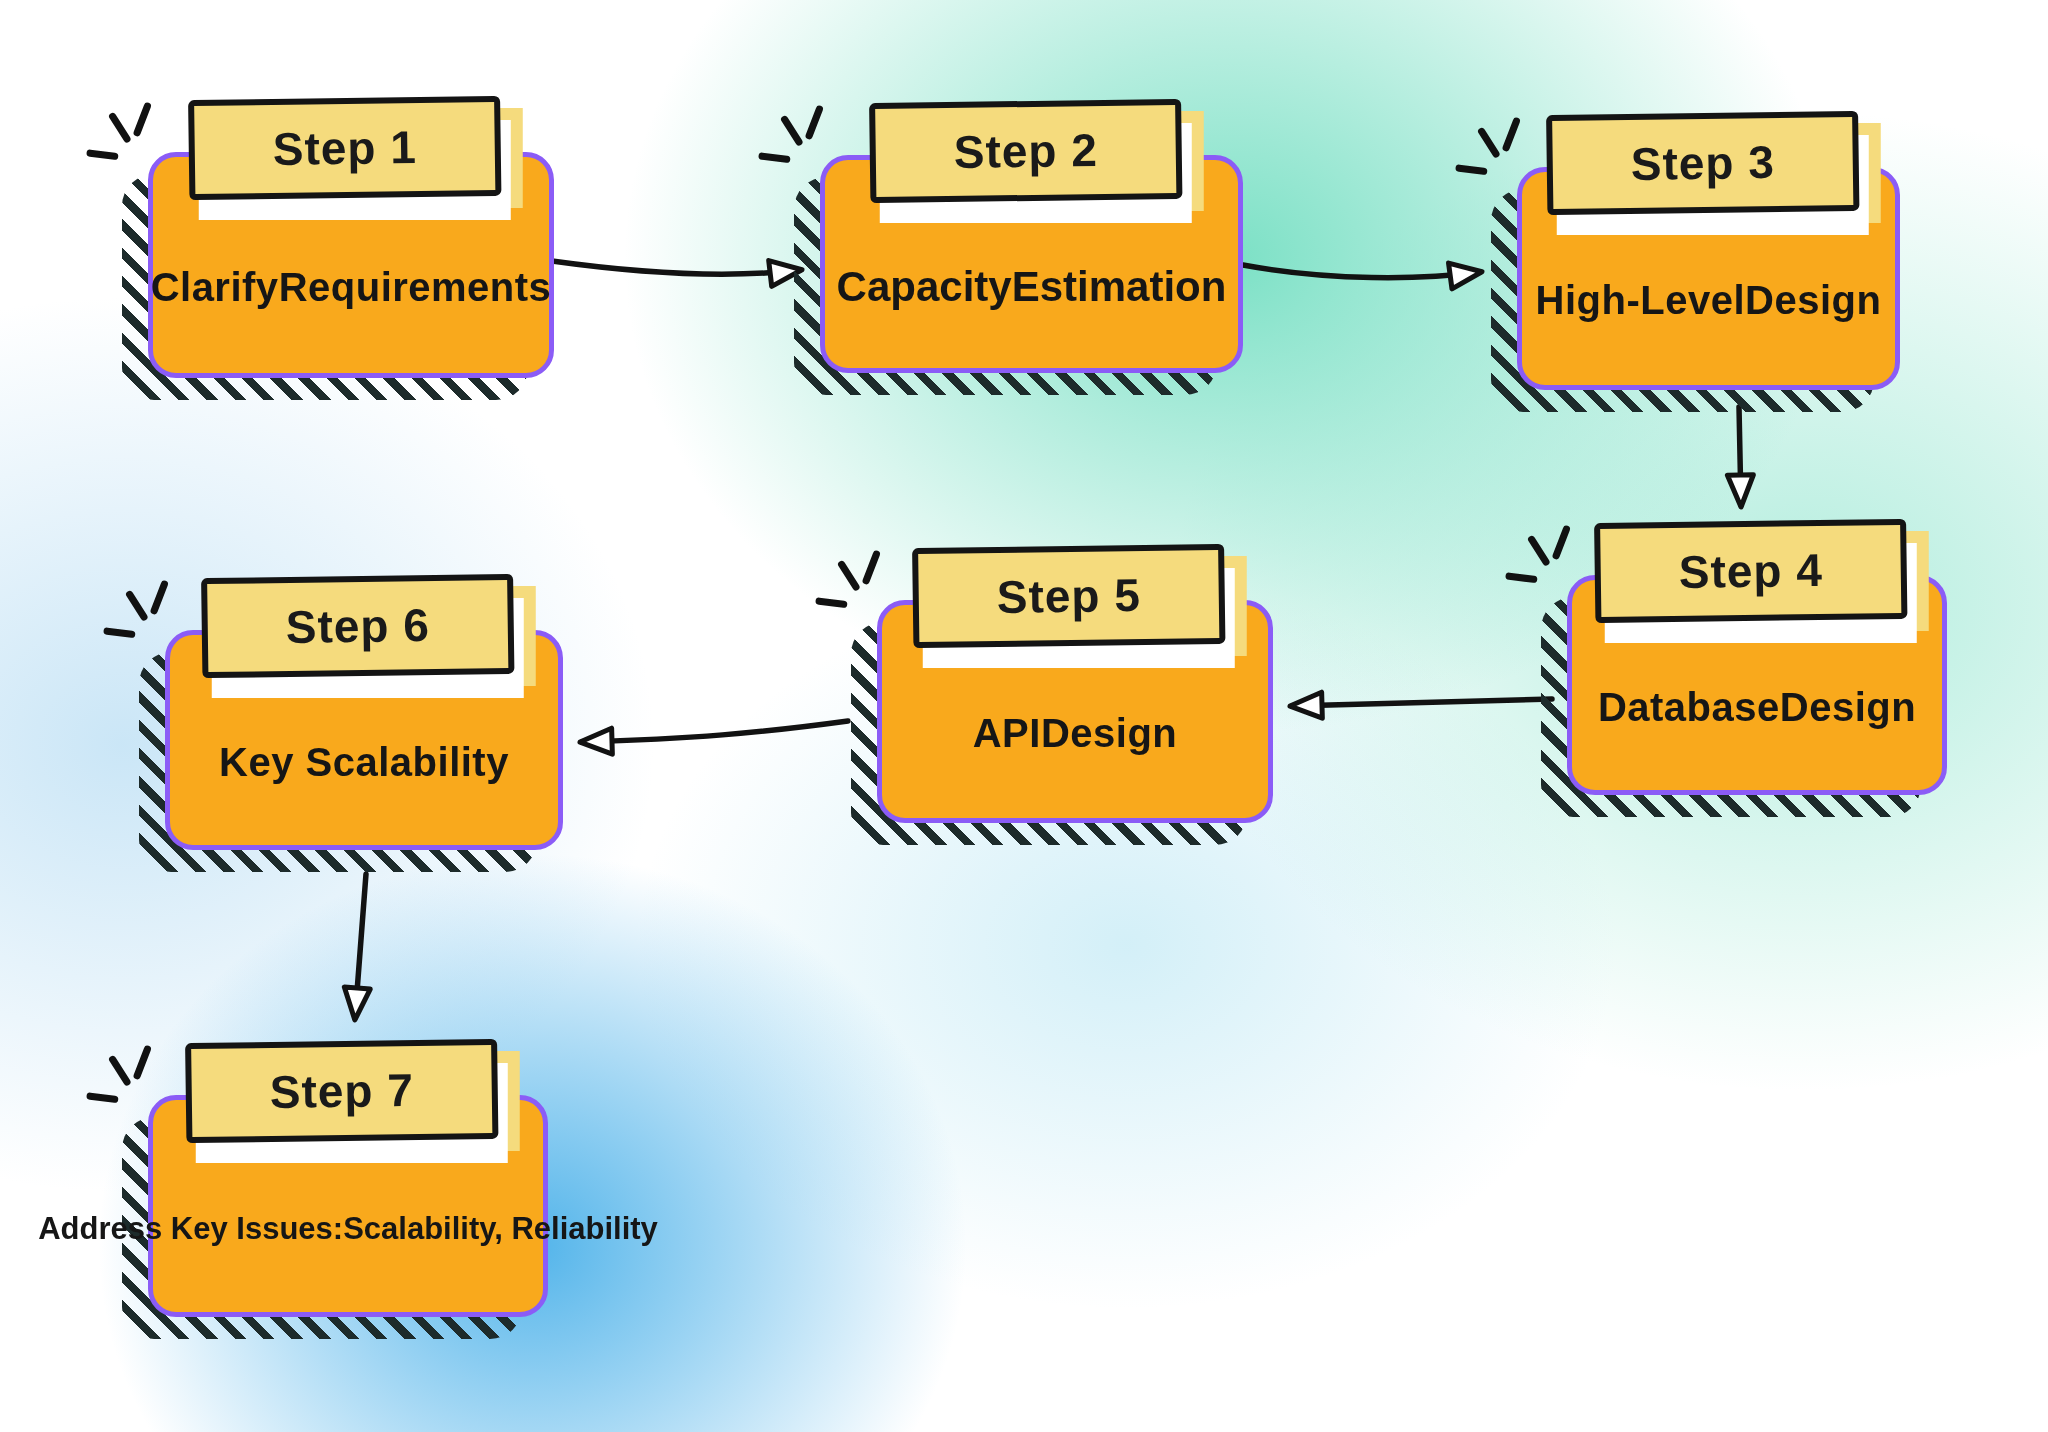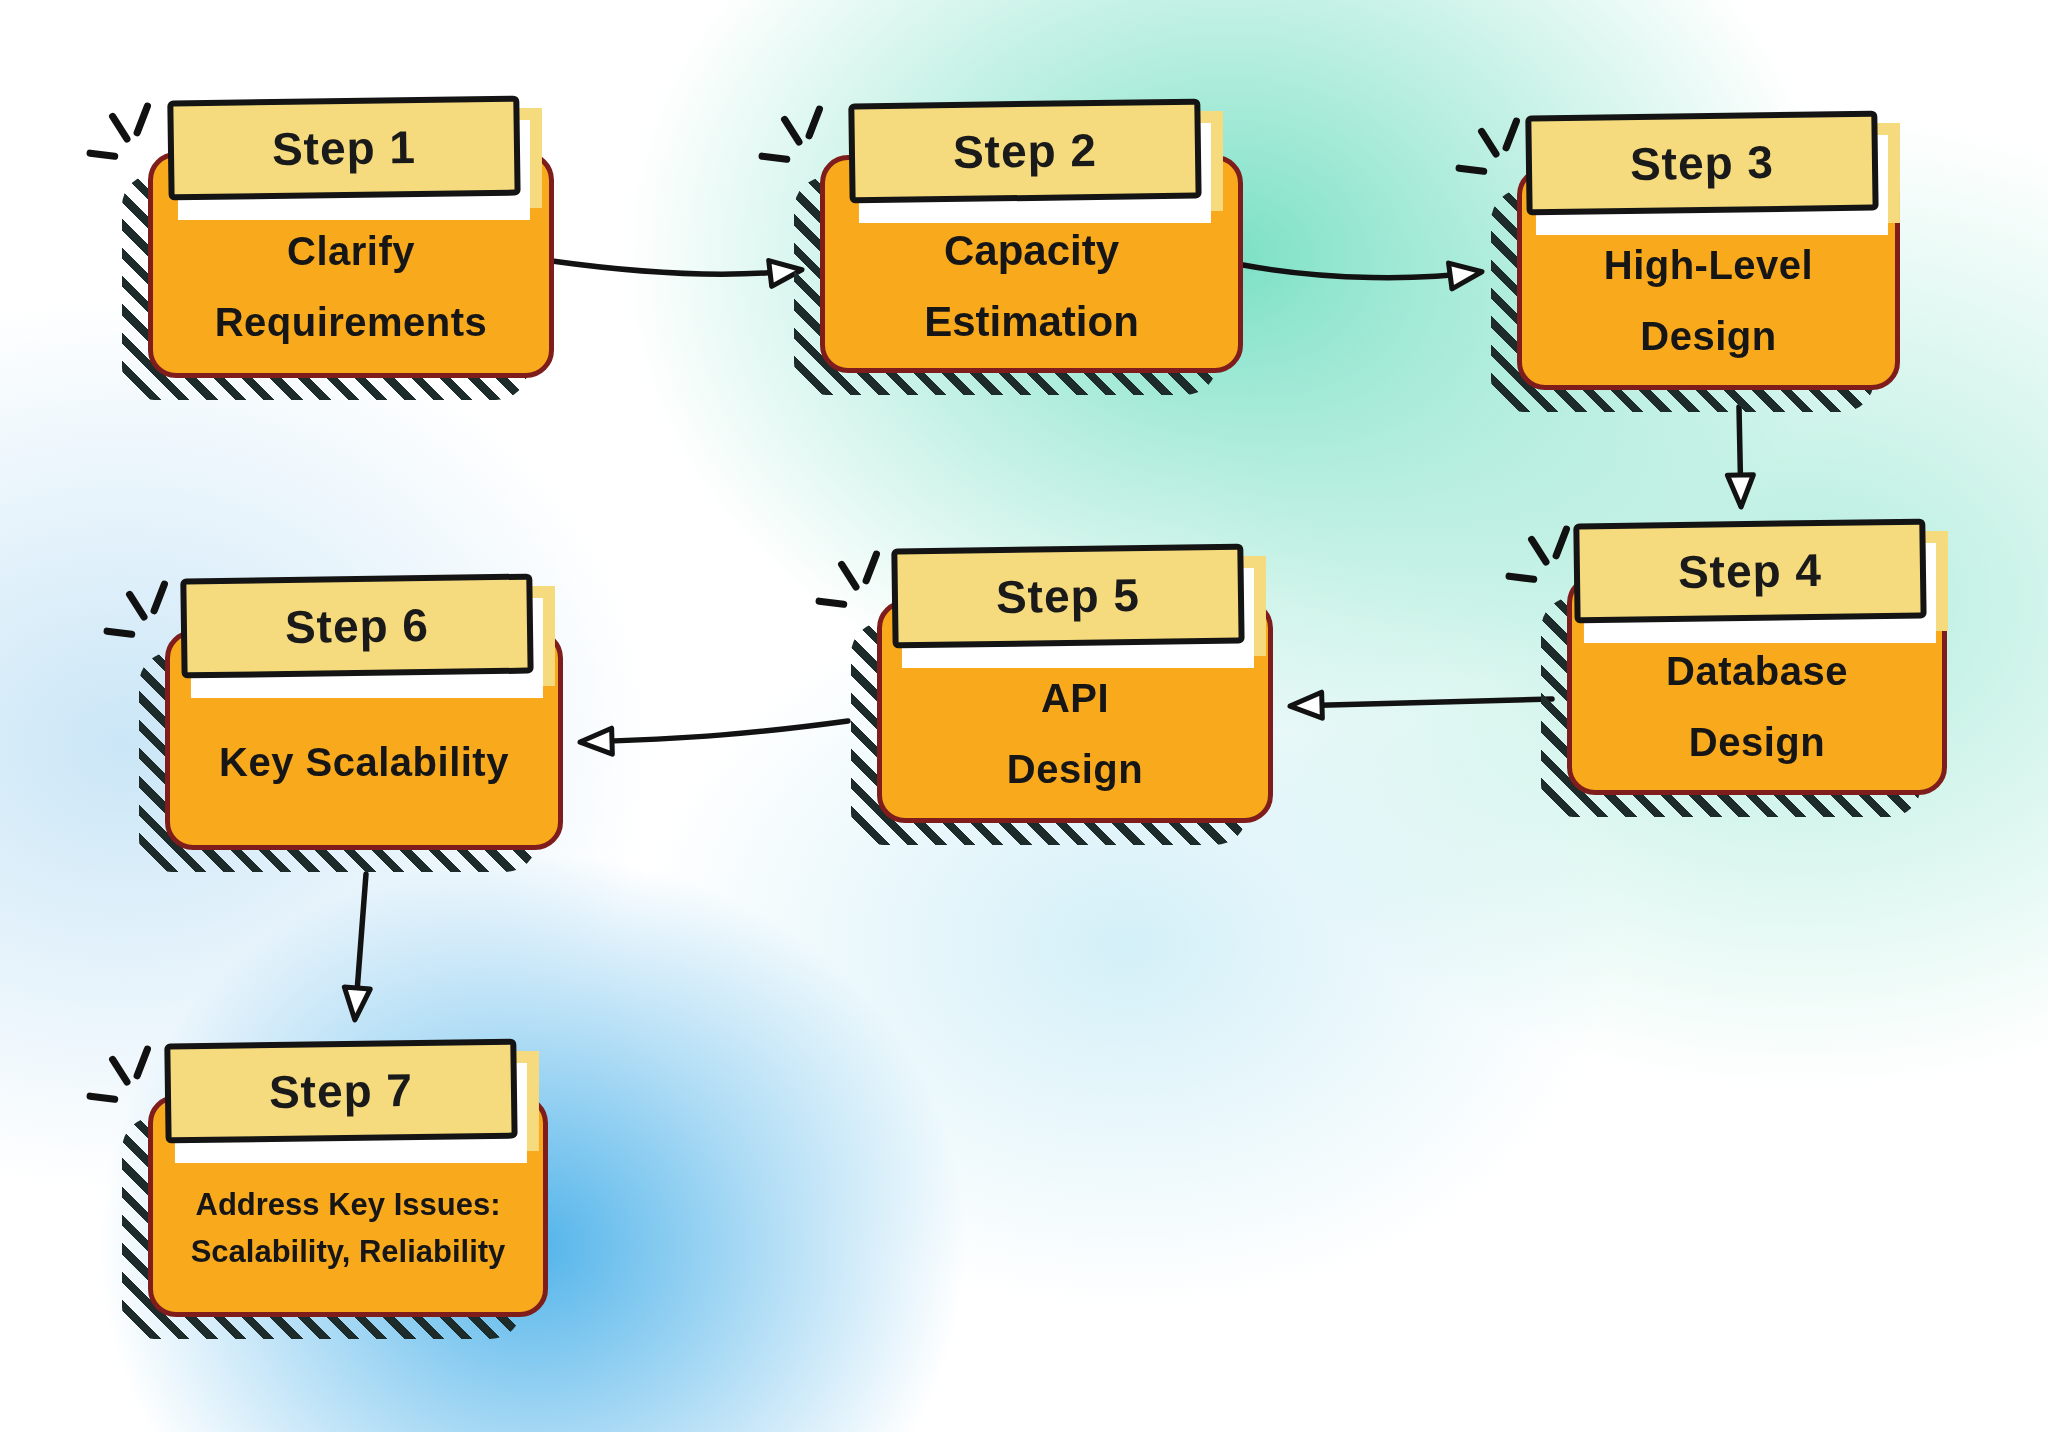--- a/index.html
+++ b/index.html
@@ -15,32 +15,32 @@
       #ffffff;
   }
   .arrows{position:absolute;inset:0;z-index:1;pointer-events:none;}
   .card{position:absolute;z-index:10;}
   .hatch{
     position:absolute;left:-26px;top:22px;width:100%;height:100%;
     border-radius:32px;z-index:1;
     background:repeating-linear-gradient(45deg,#1d2b2b 0 8px, rgba(0,0,0,0) 8px 20px);
   }
   .box{
-    position:absolute;inset:0;background:#F9A91C;border:5px solid #7f1d1d;border-radius:28px;
-    display:flex;flex-direction:column;justify-content:center;align-items:center;
+    position:absolute;inset:0;background:#F9A91C;border:5px solid #8b5cf6;border-radius:28px;
+    display:flex;flex-direction:row;justify-content:center;align-items:center;
     padding-top:44px;box-sizing:border-box;z-index:2;text-align:center;
   }
   .line{
     font-weight:700;font-size:40px;line-height:71px;color:#161616;letter-spacing:.5px;
     white-space:nowrap;
   }
   .card.serif .line{font-family:Liberation Sans, sans-serif;font-size:42px;letter-spacing:0;}
   .card.small .line{font-size:31px;line-height:47px;letter-spacing:0;}
   .labelwrap{
-    position:absolute;top:-54px;left:50%;width:352px;height:100px;
+    position:absolute;top:-54px;left:50%;width:312px;height:100px;
     transform:translateX(-52%);z-index:4;
   }
   .labelwrap::before{
     content:"";position:absolute;inset:0;background:#F5DB7D;
     transform:translate(22px,10px);z-index:-2;
   }
   .labelwrap::after{
     content:"";position:absolute;inset:0;background:#ffffff;
     transform:translate(10px,22px);z-index:-1;
   }

